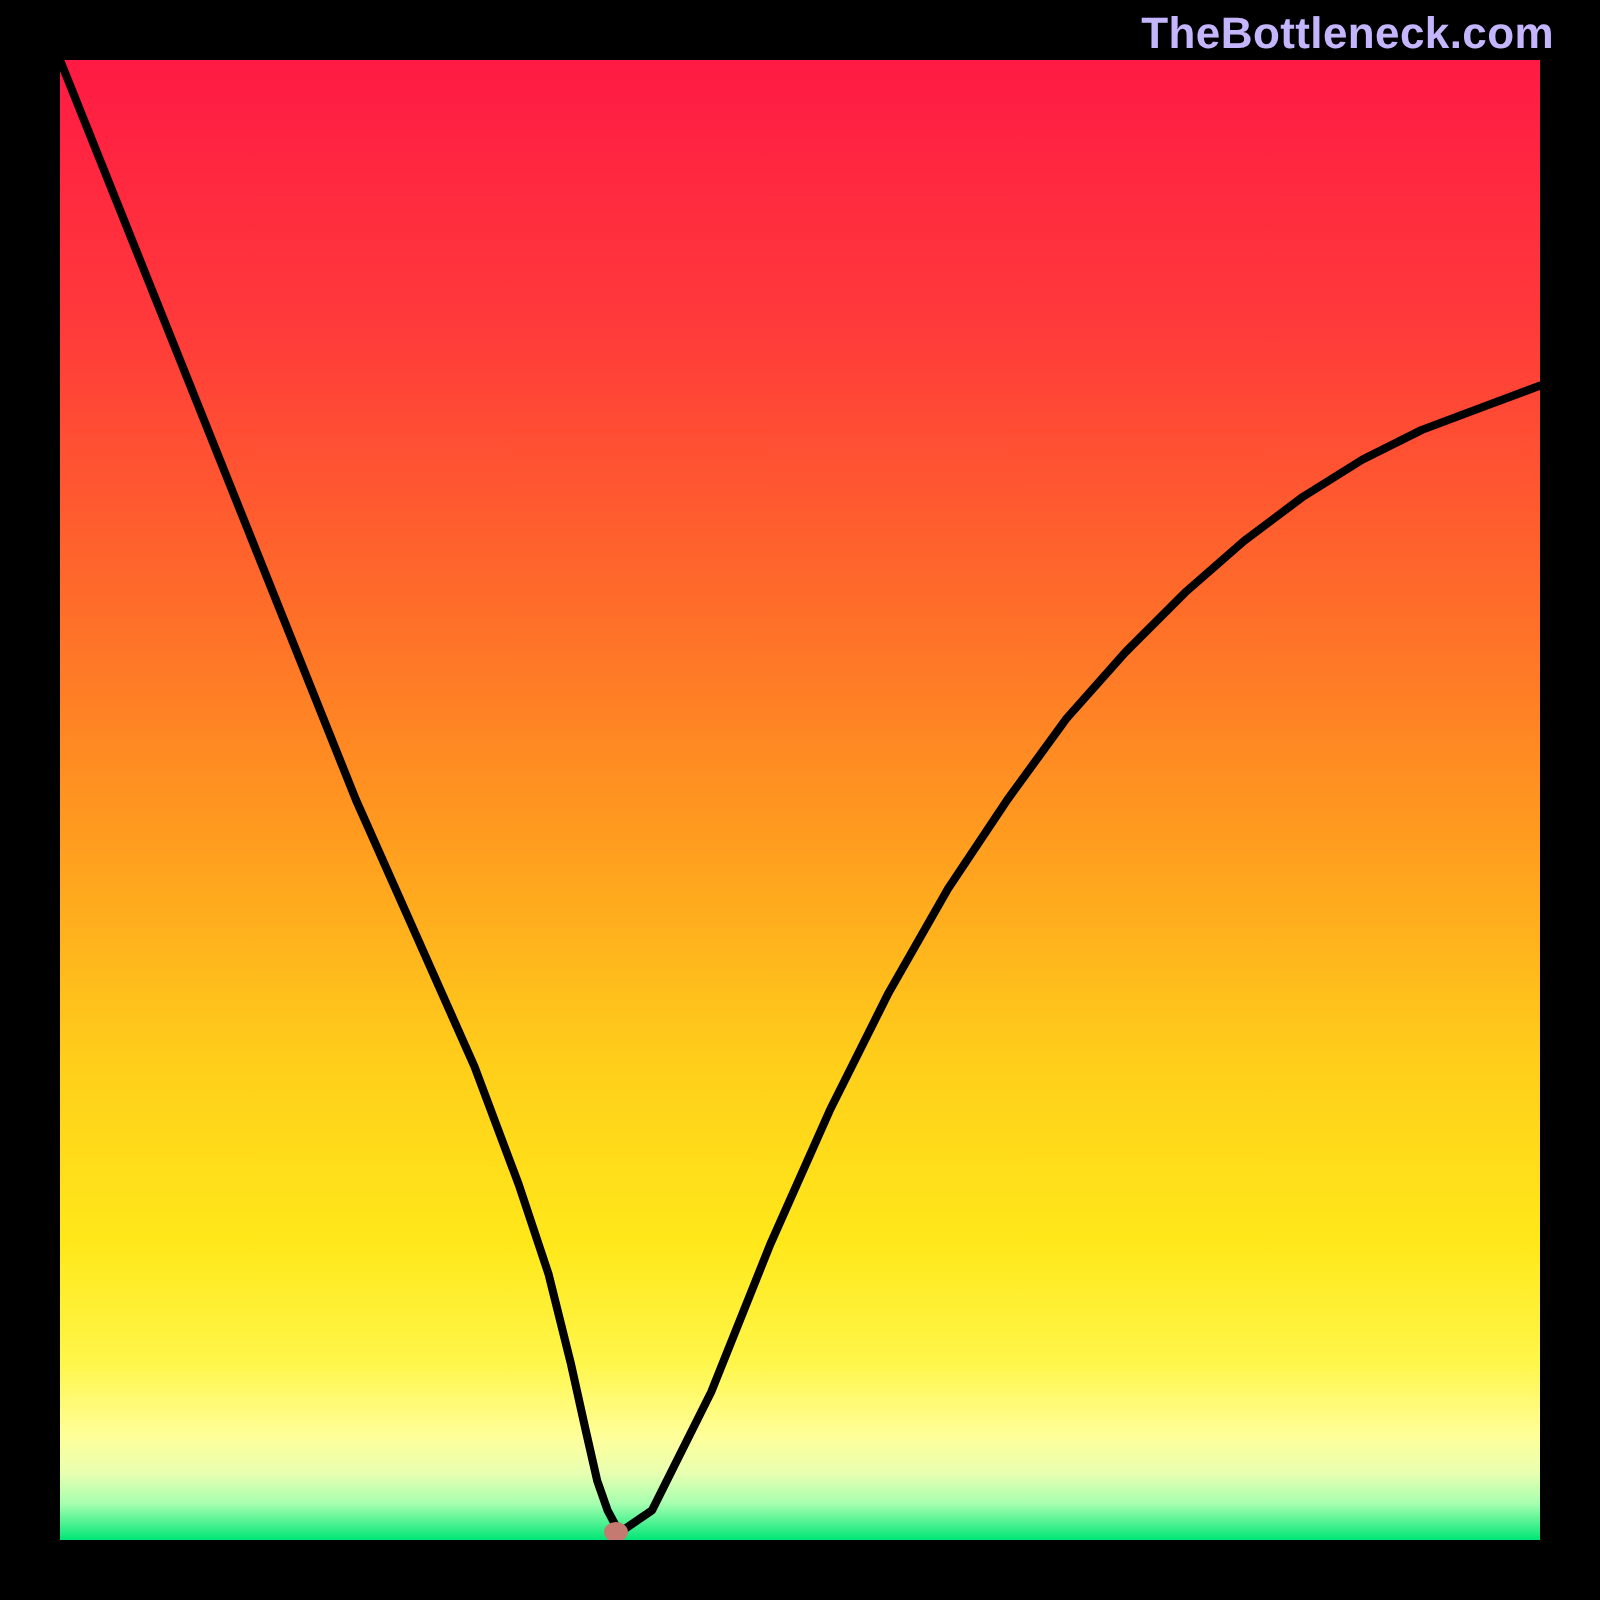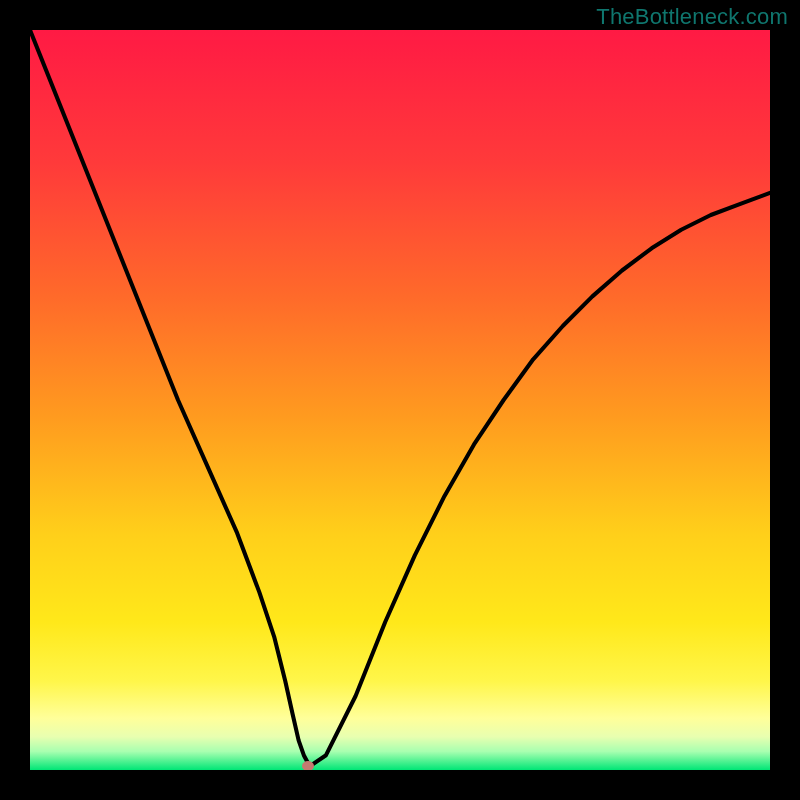--- a/index.html
+++ b/index.html
@@ -43,24 +43,24 @@
     position: absolute;
     width: 12px;
     height: 10px;
     border-radius: 50%;
     background: #c47a70;
     transform: translate(-50%, -50%);
   }
   .watermark {
     position: absolute;
     top: 4px;
-    right: 12px;
+    right: 23px;
     font-size: 22px;
-    color: #0f766e;
-    font-weight: 400;
+    color: #c4b5fd;
+    font-weight: 700;
     letter-spacing: 0.2px;
     user-select: none;
   }
 </style>
 </head>
 <body>
 
 <div class="stage">
   <div class="plot-area">
     <svg class="gradient" viewBox="0 0 100 100" preserveAspectRatio="none">

